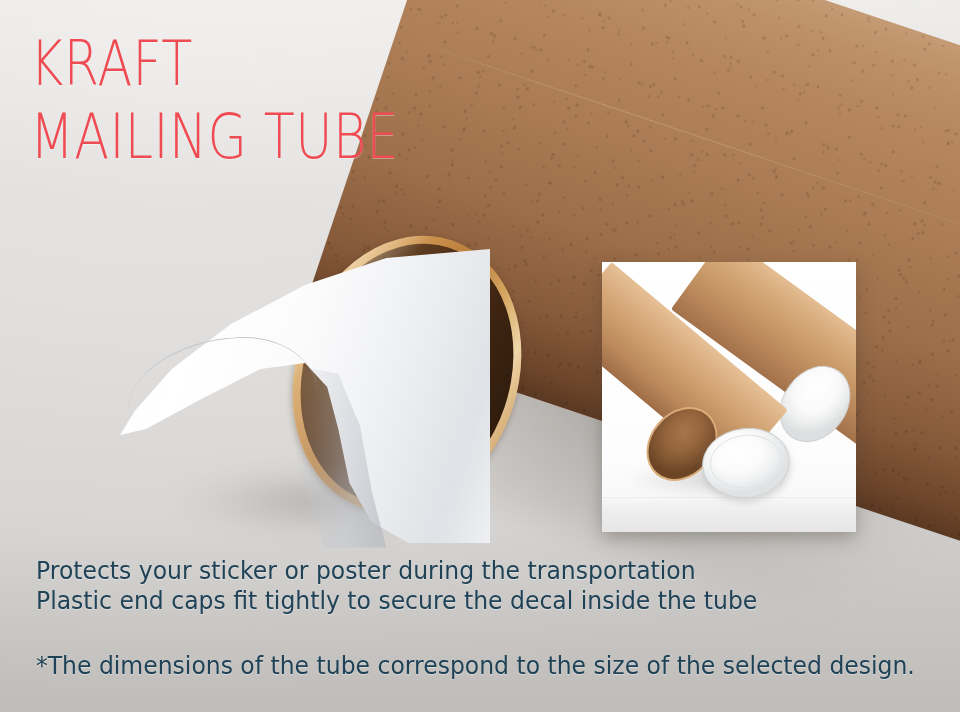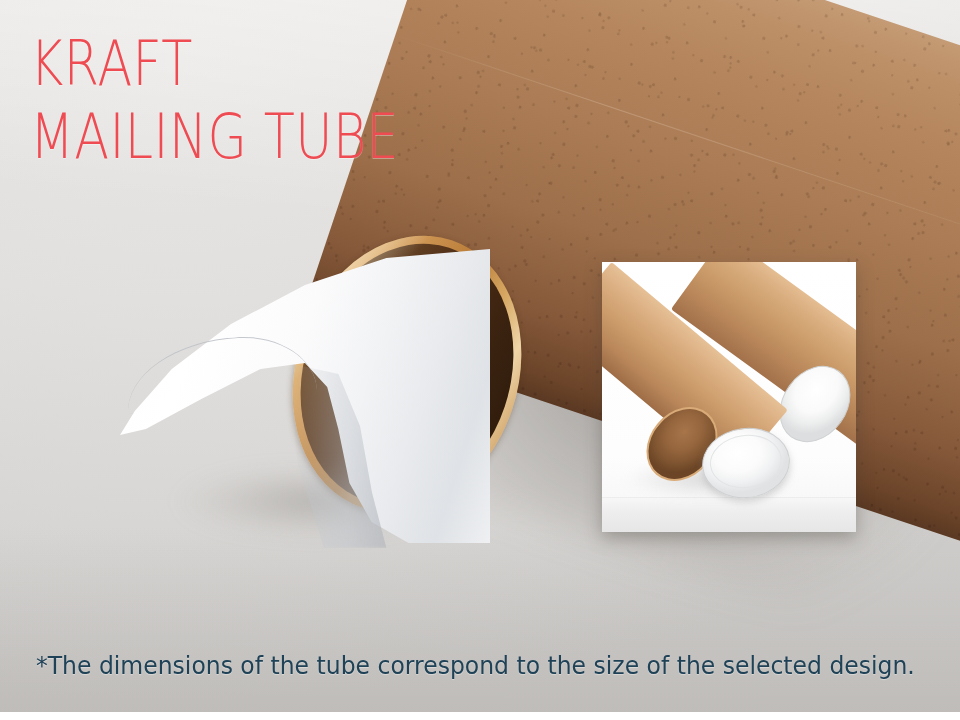--- a/index.html
+++ b/index.html
@@ -357,16 +357,20 @@
       <div class="it-floor"></div>
       <div class="it-shadow"></div>
       <div class="it-tube-b"></div>
       <div class="it-cap-b"></div>
       <div class="it-tube-a"></div>
       <div class="it-open-a"></div>
       <div class="it-cap-loose"></div>
     </div>
   </div>
 
+  <div class="body-copy">
+    <span class="line">Protects your sticker or poster during the transportation</span>
+    <span class="line">Plastic end caps fit tightly to secure the decal inside the tube</span>
+  </div>
 
   <div class="footnote">*The dimensions of the tube correspond to the size of the selected design.</div>
 
 </div>
 
 </body></html>

